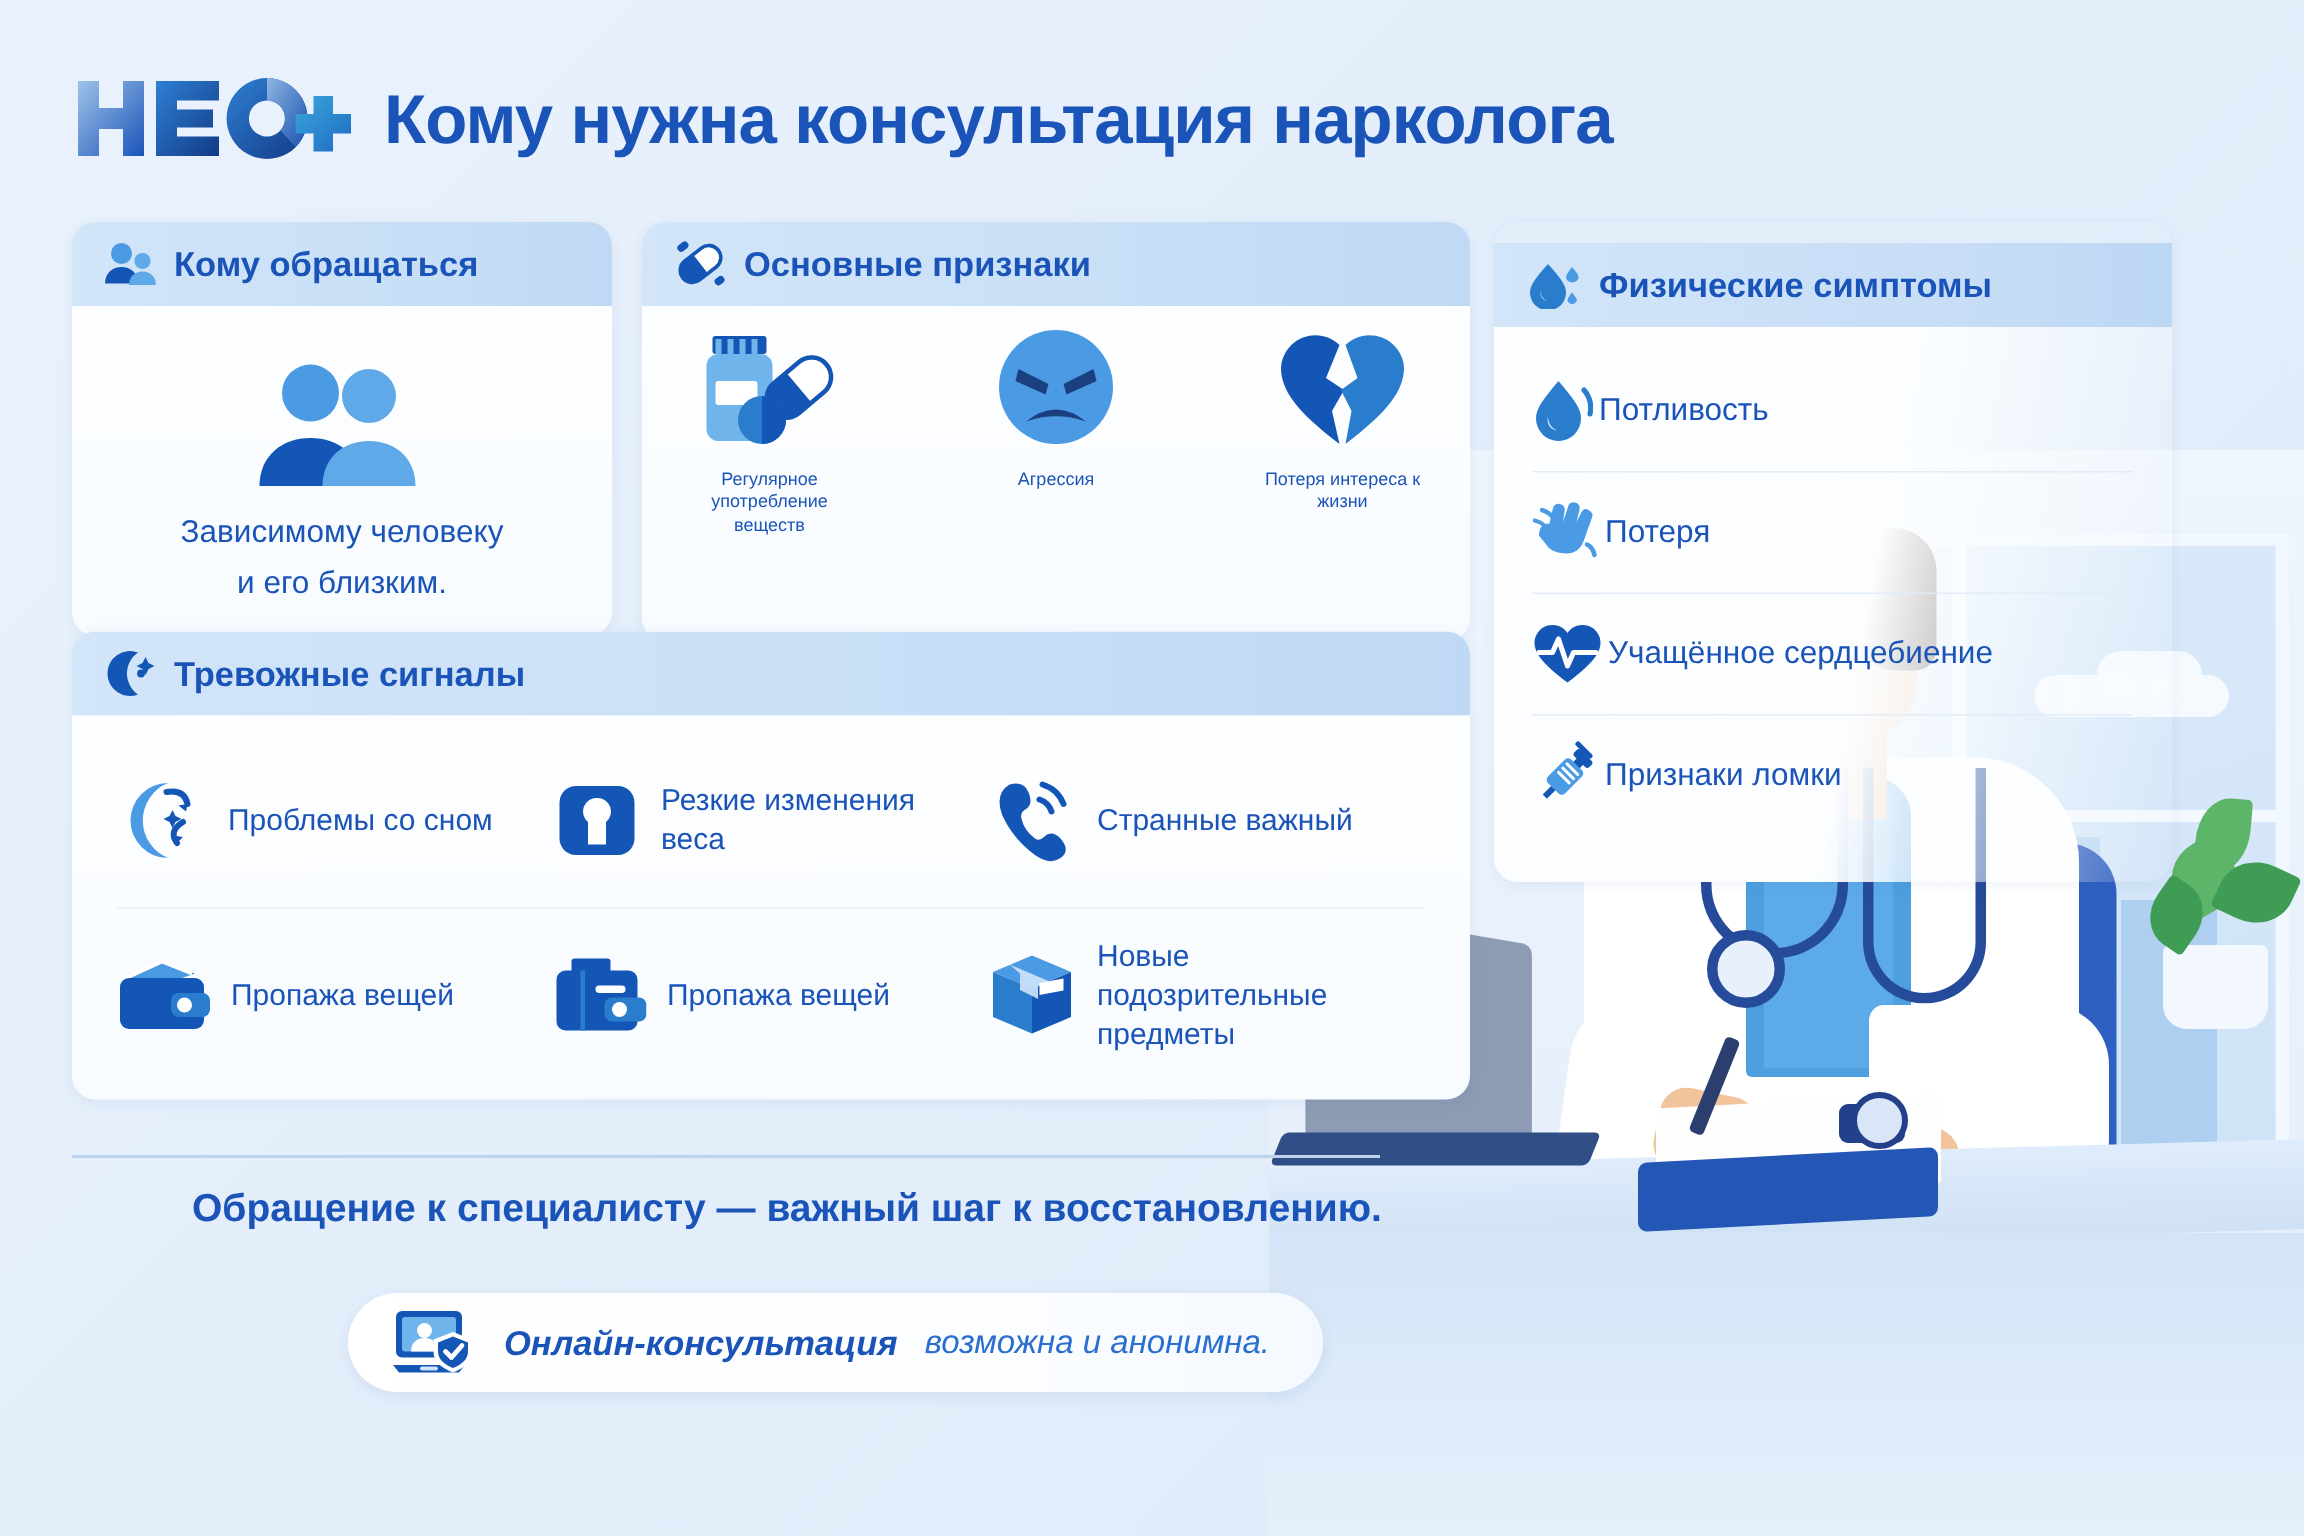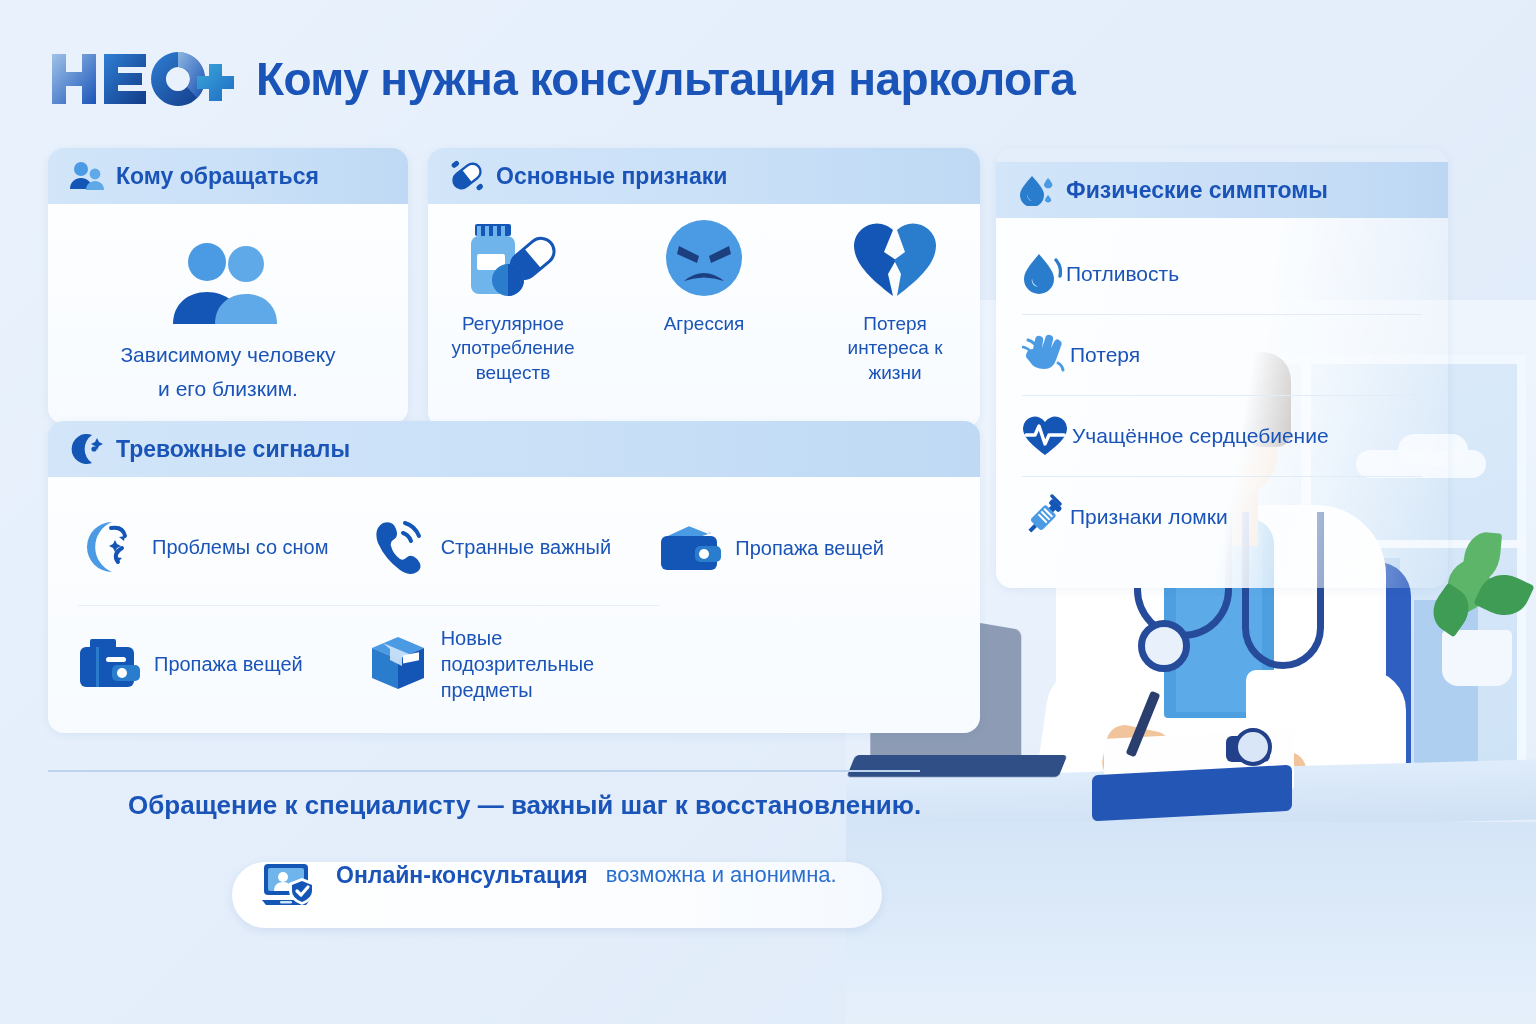--- a/index.html
+++ b/index.html
@@ -76,21 +76,21 @@
   .card-head .ttl{font-size:23px;font-weight:700;color:#1A54B8;white-space:nowrap;}
   .card-body{background:linear-gradient(180deg,#fdfeff 0%,#f7fbff 100%);}
 
   #card-who{left:48px;top:148px;width:360px;height:276px;}
   #card-who .card-body{height:224px;display:flex;flex-direction:column;align-items:center;justify-content:center;gap:4px;padding-top:6px;}
   .who-text{font-size:21px;color:#1A54B8;text-align:center;line-height:1.45;}
 
   #card-signs{left:428px;top:148px;width:552px;height:280px;}
   #card-signs .card-body{height:224px;display:flex;justify-content:space-between;align-items:flex-start;padding:14px 24px 0;}
   .sign{width:122px;display:flex;flex-direction:column;align-items:center;gap:12px;}
-  .sign .lbl{font-size:19px;color:#1A54B8;text-align:center;line-height:1.28;}
+  .sign .lbl{font-size:12px;color:#1A54B8;text-align:center;line-height:1.28;}
 
   #card-phys{left:996px;top:148px;width:452px;height:440px;}
   #card-phys .card-head{background:linear-gradient(90deg,#d2e5f9 0%,#c7ddf6 70%,#bcd7f3 100%);margin-top:14px;}
   #card-phys .card-body{height:384px;padding:16px 26px 0;
     background:linear-gradient(100deg,#fdfeff 0%,#fbfdff 54%,rgba(252,253,255,0) 99%);}
   .phys-row{display:flex;align-items:center;gap:4px;padding:12px 0;border-bottom:1px solid #e2ecf8;min-height:56px;}
   .phys-row:last-child{border-bottom:none;}
   .phys-row .lbl{font-size:21px;color:#1A54B8;line-height:1.26;}
 
   #card-alerts{left:48px;top:421px;width:932px;height:312px;}
@@ -99,21 +99,21 @@
   .alert-cell{display:flex;align-items:center;gap:14px;min-height:104px;padding:6px 14px 6px 0;}
   .alert-cell.row1{border-bottom:1px solid #e6eef8;}
   .alert-cell .lbl{font-size:20px;color:#1A54B8;line-height:1.3;}
 
   
   .footer-rule{position:absolute;left:48px;top:770px;width:872px;height:2px;background:#bcd4ee;}
   .footer-line{position:absolute;left:128px;top:790px;font-size:26px;font-weight:700;color:#1A54B8;white-space:nowrap;}
   .pill{position:absolute;left:232px;top:862px;width:590px;height:66px;border-radius:33px;
         background:linear-gradient(90deg,#ffffff 0%,#fbfdff 70%,#f4f9ff 100%);
         box-shadow:0 3px 10px rgba(40,90,160,.10);
-        display:flex;align-items:flex-start;gap:18px;padding:0 30px;}
+        display:flex;align-items:center;gap:18px;padding:0 30px;font-style:italic;}
   .pill .strong{font-size:23px;font-weight:700;color:#1A54B8;}
   .pill .weak{font-size:22px;font-weight:400;color:#2a6fd0;}
 
   .ico{flex:none;display:block;}
 </style>
 </head>
 <body>
 
 <div id="stage">
 
@@ -373,20 +373,27 @@
             <path d="M34 4 A24 24 0 1 0 34 54 A27 27 0 0 1 34 4z" fill="#4B9AE4"></path>
             <path d="M33 10 q12 -2 14 8" stroke="#1456B5" stroke-width="4" fill="none" stroke-linecap="round"></path>
             <path d="M47 18 l-6 1 5 4z" fill="#1456B5"></path>
             <path d="M44 30 q-10 6 -4 14" stroke="#1456B5" stroke-width="4" fill="none" stroke-linecap="round"></path>
             <path d="M40 44 l4 -4 -7 -1z" fill="#1456B5"></path>
             <path d="M37 22 l2 4 4 2 -4 2 -2 4 -2 -4 -4 -2 4 -2z" fill="#1456B5"></path>
           </svg>
           <span class="lbl">Проблемы со сном</span>
         </div>
 
+        <div class="alert-cell row1">
+          <svg class="ico" width="58" height="58" viewBox="0 0 58 58">
+            <rect x="4" y="6" width="50" height="46" rx="11" fill="#1456B5"></rect>
+            <path d="M29 14 a9 9 0 0 1 6 16 l0 15 h-12 l0 -15 a9 9 0 0 1 6 -16z" fill="#ffffff"></path>
+          </svg>
+          <span class="lbl">Резкие изменения веса</span>
+        </div>
 
         <div class="alert-cell row1">
           <svg class="ico" width="58" height="56" viewBox="0 0 58 56">
             <path d="M14 4 q10 -3 13 6 q3 8 -3 11 q-3 2 -2 6 q2 8 9 13 q3 2 6 -1 q5 -5 11 1 q7 8 0 13 q-7 5 -17 -2 Q16 40 9 24 Q4 10 14 4z" fill="#1456B5"></path>
             <path d="M36 4 q10 3 14 13" stroke="#1456B5" stroke-width="4" fill="none" stroke-linecap="round"></path>
             <path d="M34 14 q6 2 8 8" stroke="#1456B5" stroke-width="4" fill="none" stroke-linecap="round"></path>
           </svg>
           <span class="lbl">Странные важный</span>
         </div>
 

